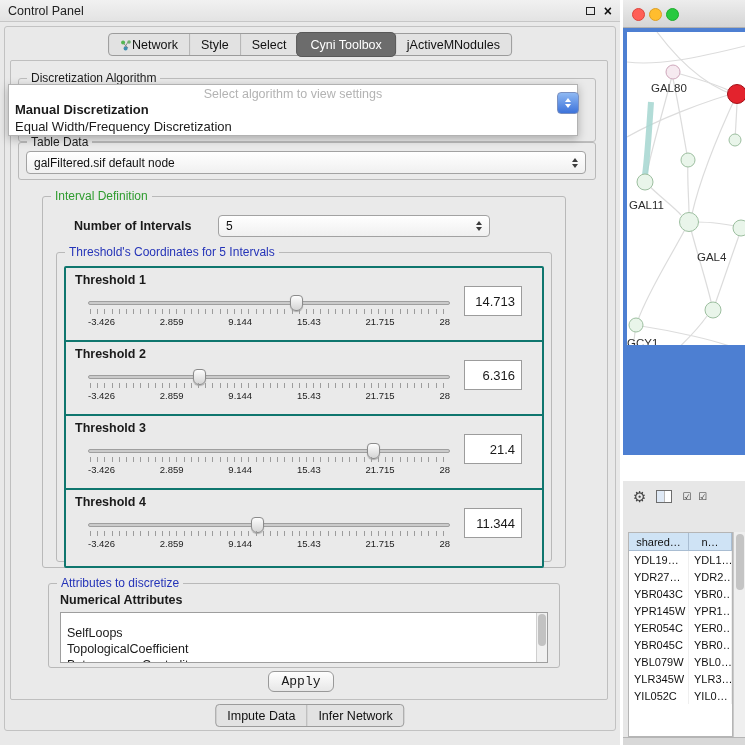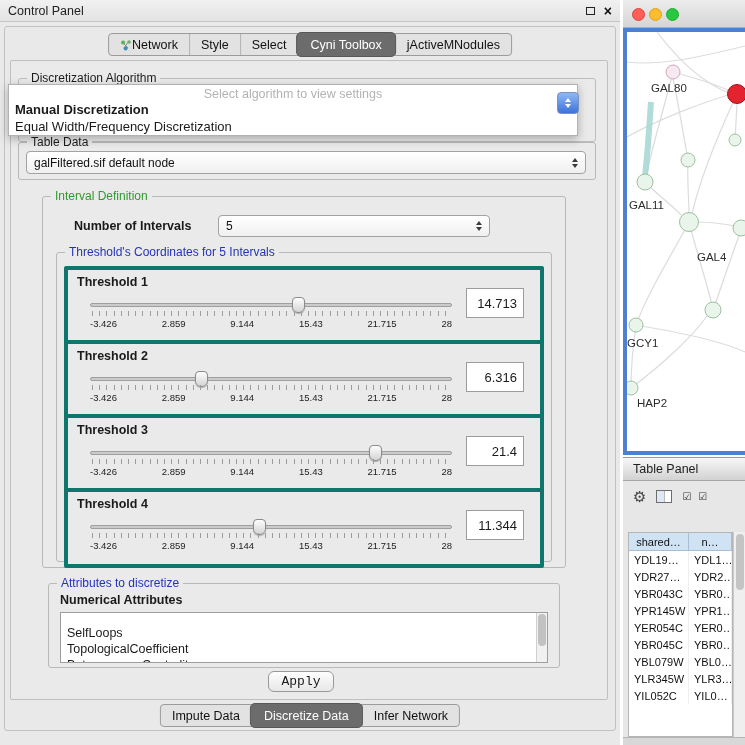--- a/index.html
+++ b/index.html
@@ -41,21 +41,21 @@
   
   .algo-popup { position:absolute; left:8px; top:84px; width:570px; height:52px; background:#fff; border:1px solid #b2b2b2; box-shadow:0 3px 9px rgba(0,0,0,.28); z-index:20; }
   .algo-placeholder { text-align:center; color:#b3b3b3; font-size:12.5px; padding-top:2px; }
   .algo-opt { font-size:13px; padding:1px 6px; }
   .algo-opt.bold { font-weight:bold; }
   .combo-cap { position:absolute; left:557px; top:92px; width:22px; height:22px; border:1px solid #7a90c0; border-radius:4px; background:linear-gradient(#8fb9f3,#3d73da); z-index:30; display:flex; flex-direction:column; align-items:center; justify-content:center; gap:2px; }
   .combo-cap .arr-up { border-bottom-color:#fff; }
   .combo-cap .arr-dn { border-top-color:#fff; }
 
   
-  .th-box { position:absolute; left:64px; width:480px; height:80px; border:4px solid #0f766e; border-radius:2px; background:#eaeaea; }
+  .th-box { position:absolute; left:64px; width:480px; height:80px; border:2px solid #0f766e; border-radius:2px; background:#eaeaea; }
   .th-label { position:absolute; left:9px; top:5px; font-weight:bold; font-size:12.5px; }
   .slider { position:absolute; left:22px; top:26px; width:362px; height:38px; }
   .track { position:absolute; top:7px; left:0; right:0; height:4px; background:#cbcbcb; border:1px solid #9f9f9f; border-radius:3px; }
   .thumb { position:absolute; top:1px; width:13px; height:16px; background:linear-gradient(#fdfdfd,#d4d4d4); border:1px solid #8b8b8b; border-radius:4px 4px 6px 6px; box-shadow:0 1px 1px rgba(0,0,0,.25); }
   .ticks { position:absolute; top:15px; left:2px; right:2px; height:5px; background:repeating-linear-gradient(90deg,#9c9c9c 0 1px,transparent 1px 7.2px); }
   .scale { position:absolute; top:22px; left:0; right:0; display:flex; justify-content:space-between; font-size:9.5px; color:#222; }
   .th-val { position:absolute; left:398px; top:18px; width:58px; height:30px; background:#fff; border:1px solid #9c9c9c; font-size:13px; display:flex; align-items:center; justify-content:flex-end; padding-right:6px; }
 
   
   .attr-list { position:absolute; left:60px; top:612px; width:488px; height:51px; background:#fff; border:1px solid #9e9e9e; overflow:hidden; font-size:12.5px; line-height:16px; padding:12px 6px; }
@@ -65,21 +65,21 @@
   .apply-btn { position:absolute; left:268px; top:671px; width:66px; height:21px; background:linear-gradient(#fefefe,#e7e7e7); border:1px solid #999; border-radius:6px; font-size:13px; display:flex; align-items:center; justify-content:center;font-family:Liberation Mono, monospace; }
 
   
   .net-win { position:absolute; left:623px; top:0; width:122px; height:455px; background:#e0e0e0; }
   .net-titlebar { position:absolute; left:0; top:0; width:100%; height:28px; background:linear-gradient(#ededed,#d5d5d5); border-bottom:1px solid #b0b0b0; }
   .tl { position:absolute; top:8px; width:13px; height:13px; border-radius:50%; }
   .tl.red   { left:9px;  background:#ff5f57; border:1px solid #dd443c; }
   .tl.yel   { left:26px; background:#ffbd2e; border:1px solid #dd9f23; }
   .tl.grn   { left:43px; background:#28c940; border:1px solid #1dad2b; }
   .net-frame { position:absolute; left:0; top:28px; width:122px; height:427px; background:#4d7fd2; }
-  .net-canvas { position:absolute; left:4px; top:4px; width:118px; height:419px; background:#fff; overflow:hidden; }
+  .net-canvas { position:absolute; left:4px; top:4px; width:118px; height:313px; background:#fff; overflow:hidden; }
 
   
   .tp-header { position:absolute; left:623px; top:457px; width:122px; height:24px; background:linear-gradient(#f7f7f7,#d2d2d2); border-top:1px solid #9a9a9a; border-bottom:1px solid #a5a5a5; display:flex; align-items:center; padding:0 10px; font-size:12.5px; color:#222; }
   .tp-body { position:absolute; left:623px; top:481px; width:122px; height:264px; background:#e7e7e7; }
   .tp-toolbar { position:absolute; left:10px; top:8px; display:flex; align-items:center; gap:10px; }
   .gear { font-size:15px; color:#444; line-height:1; }
   .col-icon { width:16px; height:13px; border:1px solid #6d6d6d; background:linear-gradient(90deg,#dfe9f5 0 7px,#b9b9b9 7px 8px,#ffffff 8px); }
   .chk { font-size:10px; color:#333; letter-spacing:2px; }
   .tp-table { position:absolute; left:5px; top:51px; width:105px; bottom:8px; background:#fff; border:1px solid #b5b5b5; overflow:hidden; }
   .tp-hrow { display:flex; height:18px; }
@@ -261,23 +261,20 @@
       <div class="attr-scroll">
           <div class="attr-thumb"></div>
         </div>
     </div>
 
     <div class="apply-btn">Apply</div>
 
     <div class="tabstrip bottom-tabs">
       <div class="tab">
           <span>Impute Data</span>
-        </div>
-      <div class="tab active">
-          <span>Discretize Data</span>
         </div>
       <div class="tab">
           <span>Infer Network</span>
         </div>
     </div>
   </div>
 
   <div class="net-win">
     <div class="net-titlebar">
       <span class="tl red"></span>
@@ -323,23 +320,20 @@
           <text x="24" y="60" font-size="11.5" fill="#2d2d2d">GAL80</text>
           <text x="2" y="177" font-size="11.5" fill="#2d2d2d">GAL11</text>
           <text x="70" y="229" font-size="11.5" fill="#2d2d2d">GAL4</text>
           <text x="0" y="315" font-size="11.5" fill="#2d2d2d">GCY1</text>
           <text x="10" y="375" font-size="11.5" fill="#2d2d2d">HAP2</text>
         </svg>
       </div>
     </div>
   </div>
 
-  <div class="tp-header">
-    <span>Table Panel</span>
-  </div>
   <div class="tp-body">
     <div class="tp-toolbar">
       <span class="gear">⚙</span>
       <span class="col-icon"></span>
       <span class="chk">☑ ☑</span>
     </div>
     <div class="tp-table">
       <div class="tp-hrow">
         <div class="tp-hcell c1">shared…</div>
         <div class="tp-hcell c2">n…</div>

